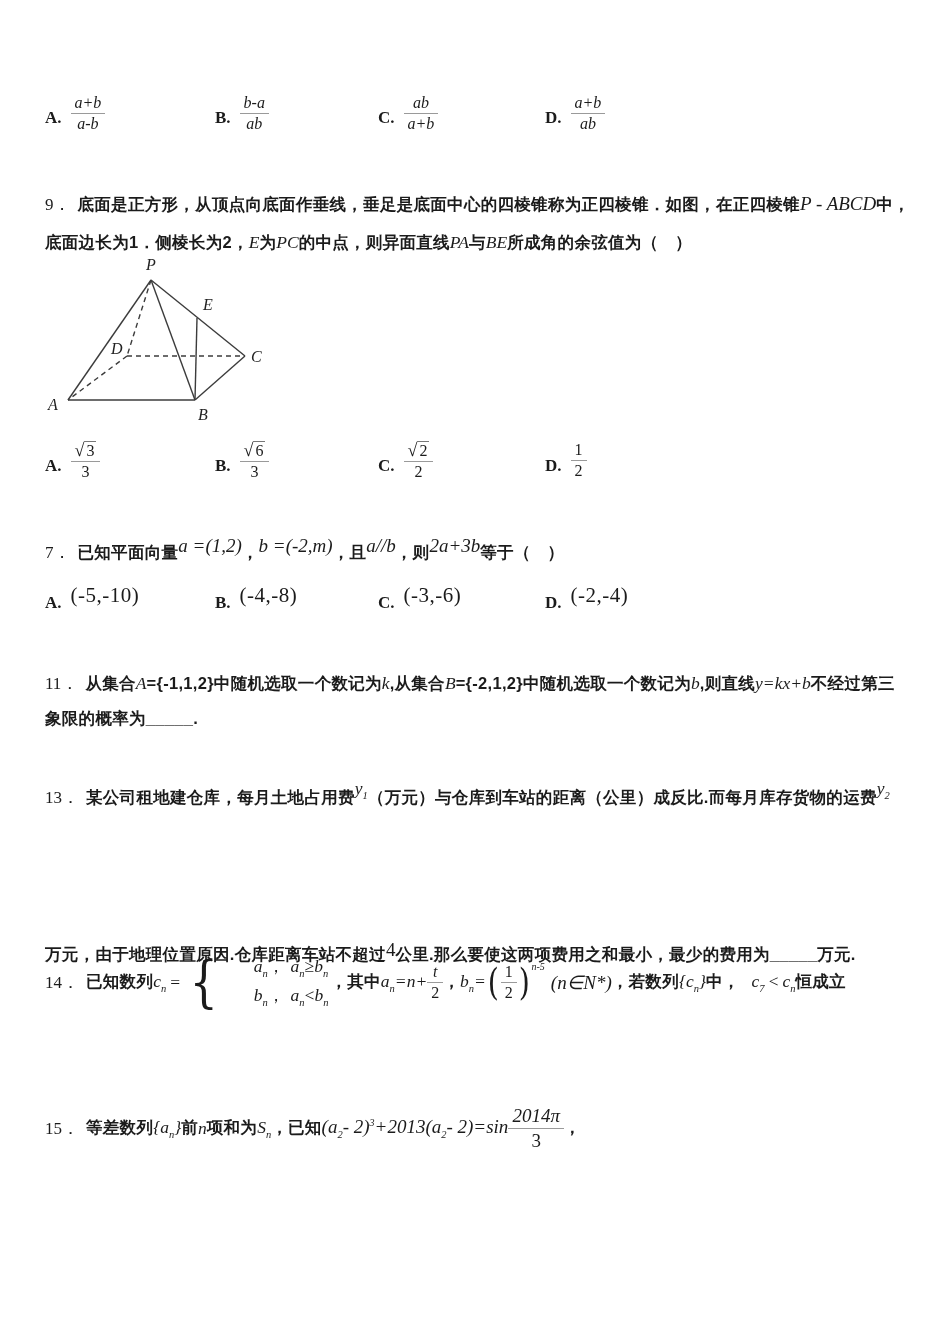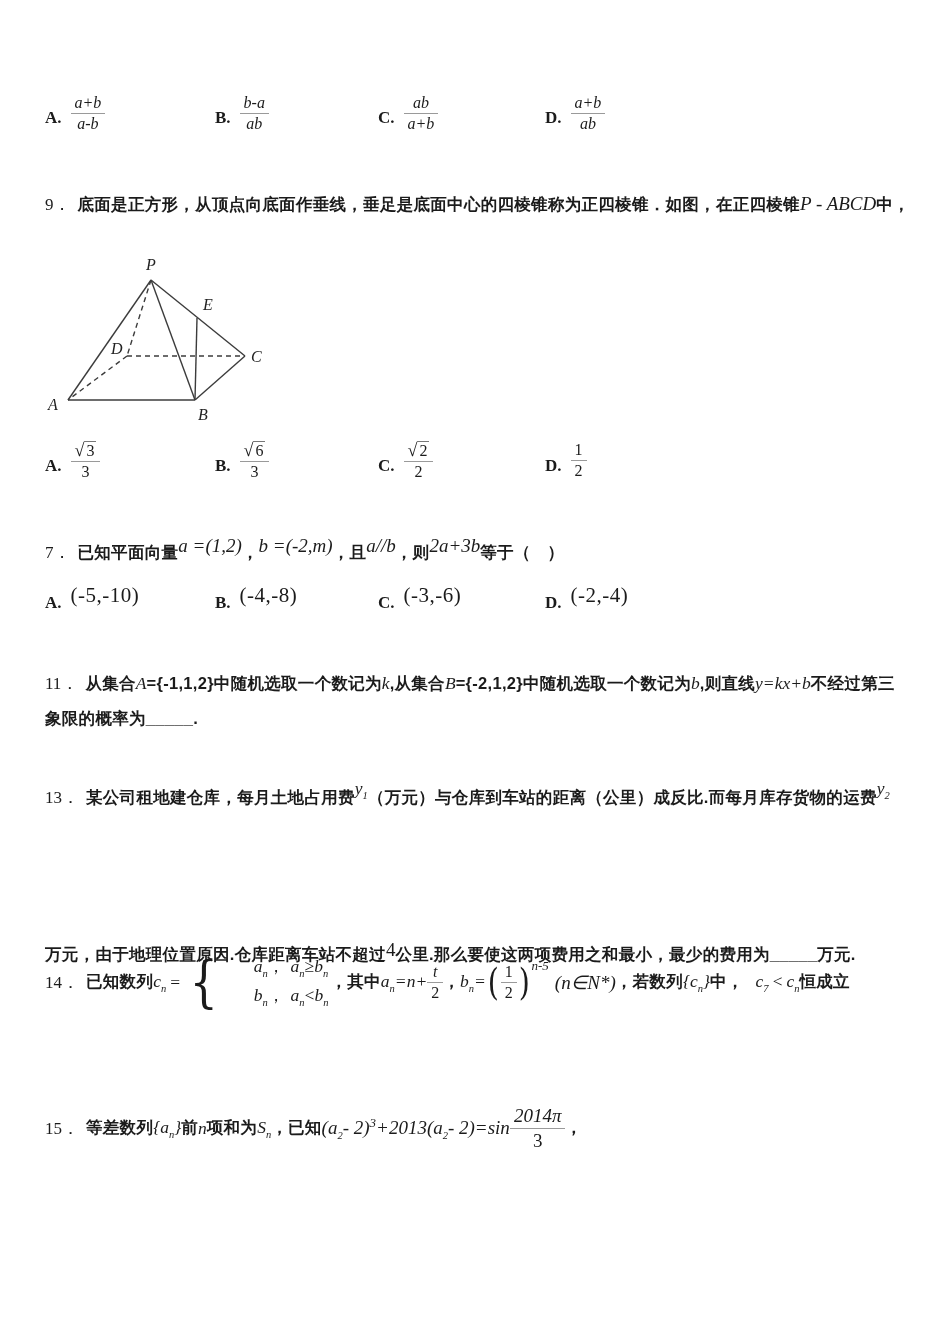--- a/index.html
+++ b/index.html
@@ -7,21 +7,21 @@
        font-family:"Liberation Sans",sans-serif;color:#1b1b1b;overflow:hidden;}
   .page{position:absolute;inset:0;background:#fff;}
   .line{position:absolute;left:45px;white-space:nowrap;}
   .flexline{position:absolute;left:45px;white-space:nowrap;display:flex;align-items:center;}
   .cnt{font-size:16.5px;font-weight:600;letter-spacing:0.3px;}
   .qnum{font-family:"Liberation Serif",serif;font-size:17px;font-weight:400;margin-right:7px;}
   .mi{font-family:"Liberation Serif",serif;font-style:italic;font-size:17.5px;font-weight:500;}
   .mr{font-family:"Liberation Serif",serif;font-size:17.5px;font-weight:500;}
   .big{font-size:19px;}
   sub.s{font-size:10.5px;font-family:"Liberation Serif",serif;}
-  sup.s{font-size:13px;font-family:"Liberation Serif",serif;}
+  sup.s{font-size:10px;font-family:"Liberation Serif",serif;}
   .r4{position:relative;top:-4px;}
   .r6{position:relative;top:-6px;}
   .r9{position:relative;top:-9px;}
   
   .frac{display:inline-block;text-align:center;vertical-align:middle;line-height:1.12;
         font-family:"Liberation Serif",serif;}
   .fnum{display:block;padding:0 4px 1px;}
   .fden{display:block;border-top:1.5px solid #9a9a9a;padding:1px 4px 0;}
   .frac .it{font-style:italic;}
   .rsign{font-style:normal;font-size:18px;}
@@ -77,20 +77,23 @@
       <span class="frac">
           <span class="fnum" style="font-style:italic">a+b</span>
           <span class="fden" style="font-style:italic">ab</span>
         </span>
     </span>
   </div>
 
   <div class="line" style="top:193px;">
     <span class="qnum">9．</span><span class="cnt">底面是正方形，从顶点向底面作垂线，垂足是底面中心的四棱锥称为正四棱锥．如图，在正四棱锥</span><span class="mi big">P - ABCD</span><span class="cnt">中，</span>
   </div>
+  <div class="line" style="top:232px;">
+    <span class="cnt">底面边长为1．侧棱长为2，</span><span class="mi">E</span><span class="cnt">为</span><span class="mi">PC</span><span class="cnt">的中点，则异面直线</span><span class="mi">PA</span><span class="cnt">与</span><span class="mi">BE</span><span class="cnt">所成角的余弦值为（　）</span>
+  </div>
 
   <svg style="position:absolute;left:38px;top:252px;" width="270" height="172" viewBox="0 0 270 172">
     <g stroke="#3c3c3c" stroke-width="1.4" fill="none">
       <line x1="113" y1="28" x2="30" y2="148"></line>
       <line x1="113" y1="28" x2="157" y2="148"></line>
       <line x1="113" y1="28" x2="207" y2="104"></line>
       <line x1="30" y1="148" x2="157" y2="148"></line>
       <line x1="157" y1="148" x2="207" y2="104"></line>
       <line x1="159" y1="66" x2="157" y2="148"></line>
       <line x1="113" y1="28" x2="89" y2="104" stroke-dasharray="5,4"></line>

